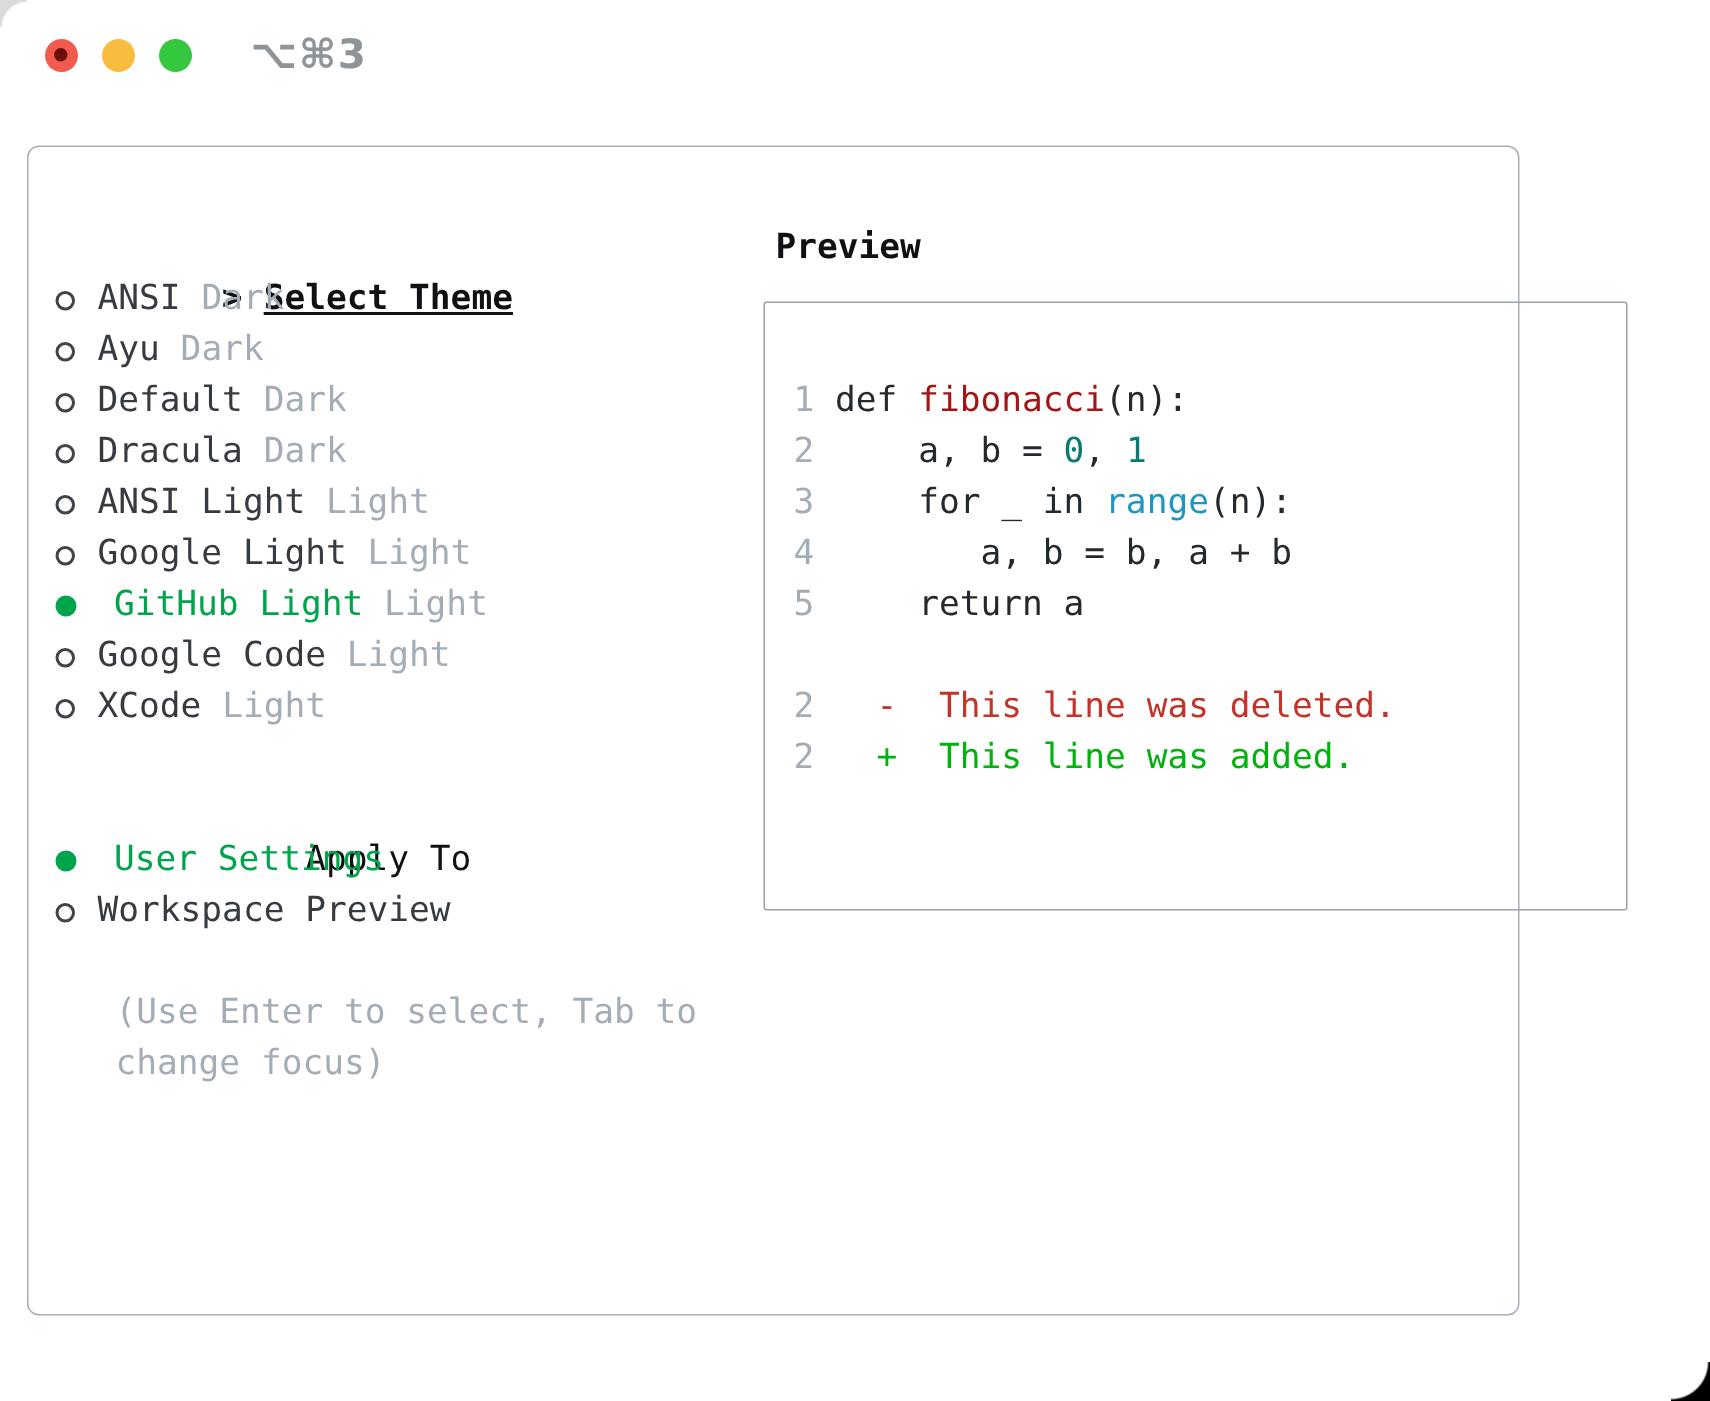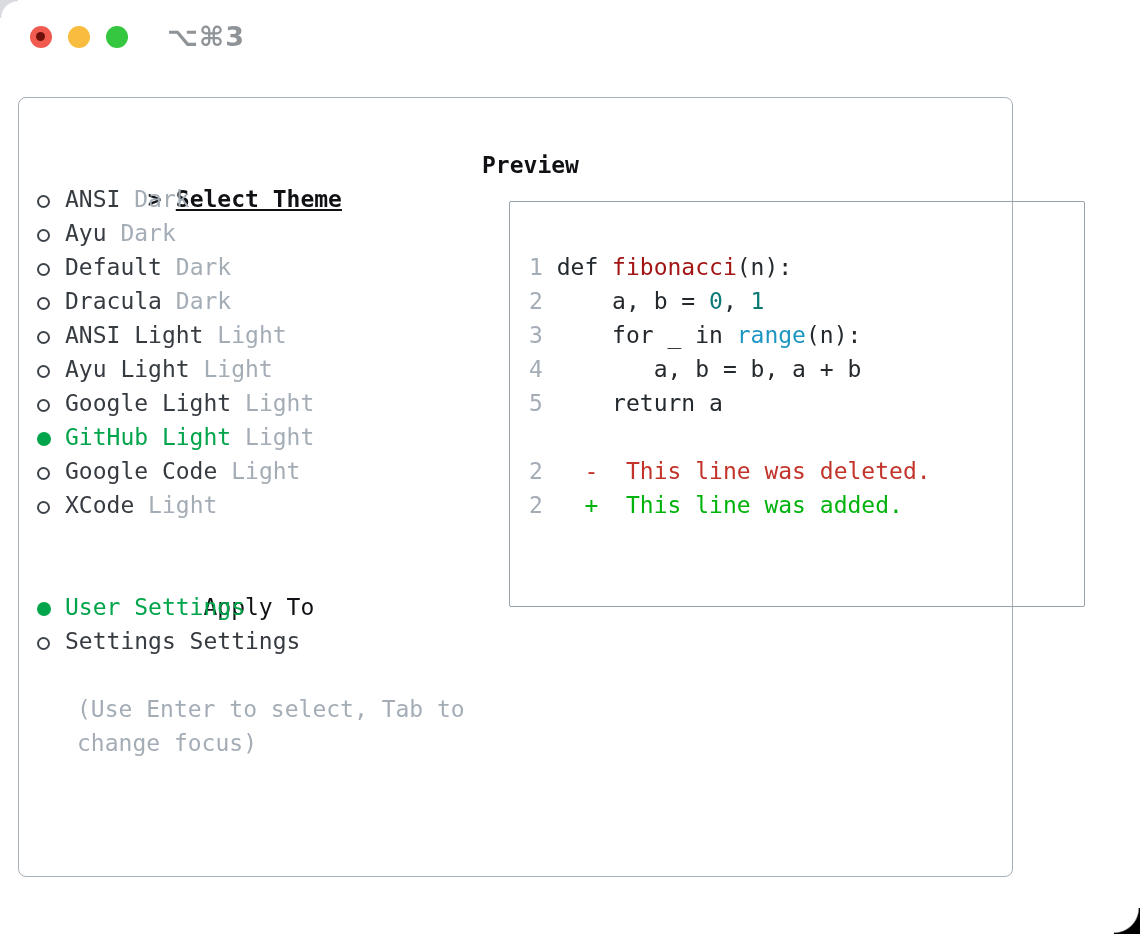--- a/index.html
+++ b/index.html
@@ -31,27 +31,27 @@
   .left-col{position:absolute;left:18px;top:50px;font-size:23px;line-height:34px;color:var(--text_dark);}
   .row{height:34px;white-space:pre;}
   .cell{display:inline-block;width:28px;}
   .bullet{display:inline-block;width:13px;height:13px;border:2px solid var(--circle_outline);
           border-radius:50%;box-sizing:border-box;vertical-align:-1px;}
   .bullet.sel{width:14px;height:14px;border:none;background:var(--accent_green);}
   .prefix{font-weight:bold;color:var(--header_black);}
   .h{font-weight:bold;color:var(--header_black);text-decoration:underline;}
   .h2{color:var(--header_black);}
   .t-name{color:var(--text_dark);}
-  .t-name.sel{color:var(--accent_green);}
+  .t-name.sel{color:var(--accent_green);margin-left:11px;}
   .t-variant{color:var(--muted);}
   .apply{margin-top:34px;}
   .hint{margin-top:34px;width:424px;color:var(--muted);white-space:normal;margin-left:40px;}
 
   
-  .preview-title{position:absolute;left:463px;top:50px;height:34px;line-height:34px;
+  .preview-title{position:absolute;left:498px;top:50px;height:34px;line-height:34px;
                  font-size:23px;font-weight:bold;color:var(--header_black);}
   .preview-box{
     position:absolute;left:490px;top:103px;width:576px;height:406px;box-sizing:border-box;
     border:1.5px solid var(--border_preview);border-radius:2px;
     padding:48px 0 0 19px;font-size:23px;line-height:34px;
   }
   .line{height:34px;white-space:pre;}
   .blank-line{height:34px;}
   .ln{color:var(--linenum);}
   .tok.plain{color:var(--code_fg);}
@@ -88,34 +88,33 @@
       <div class="row">
         <span class="cell prefix">&gt;</span><span class="h">Select Theme</span>
       </div>
 
       <div id="theme-list">
           <div class="row"><span class="cell"><span class="bullet"></span></span><span class="t-name">ANSI</span> <span class="t-variant">Dark</span></div>
           <div class="row"><span class="cell"><span class="bullet"></span></span><span class="t-name">Ayu</span> <span class="t-variant">Dark</span></div>
           <div class="row"><span class="cell"><span class="bullet"></span></span><span class="t-name">Default</span> <span class="t-variant">Dark</span></div>
           <div class="row"><span class="cell"><span class="bullet"></span></span><span class="t-name">Dracula</span> <span class="t-variant">Dark</span></div>
           <div class="row"><span class="cell"><span class="bullet"></span></span><span class="t-name">ANSI Light</span> <span class="t-variant">Light</span></div>
-          <div class="row"><span class="cell"><span class="bullet"></span></span><span class="t-name">Ayu Light</span> <span class="t-variant">Light</span></div>
           <div class="row"><span class="cell"><span class="bullet"></span></span><span class="t-name">Google Light</span> <span class="t-variant">Light</span></div>
           <div class="row"><span class="cell"><span class="bullet sel"></span></span><span class="t-name sel">GitHub Light</span> <span class="t-variant">Light</span></div>
           <div class="row"><span class="cell"><span class="bullet"></span></span><span class="t-name">Google Code</span> <span class="t-variant">Light</span></div>
           <div class="row"><span class="cell"><span class="bullet"></span></span><span class="t-name">XCode</span> <span class="t-variant">Light</span></div>
         </div>
 
       <div class="apply">
         <div class="row">
           <span class="cell"></span><span class="h2">Apply To</span>
         </div>
         <div id="apply-list">
             <div class="row"><span class="cell"><span class="bullet sel"></span></span><span class="t-name sel">User Settings</span></div>
-            <div class="row"><span class="cell"><span class="bullet"></span></span><span class="t-name">Settings Settings</span></div>
+            <div class="row"><span class="cell"><span class="bullet"></span></span><span class="t-name">Workspace Preview</span></div>
           </div>
       </div>
 
       <div class="hint">(Use Enter to select, Tab to change focus)</div>
     </div>
 
     <div class="preview-title">Preview</div>
 
     <div class="preview-box">
       <div id="code-block">

